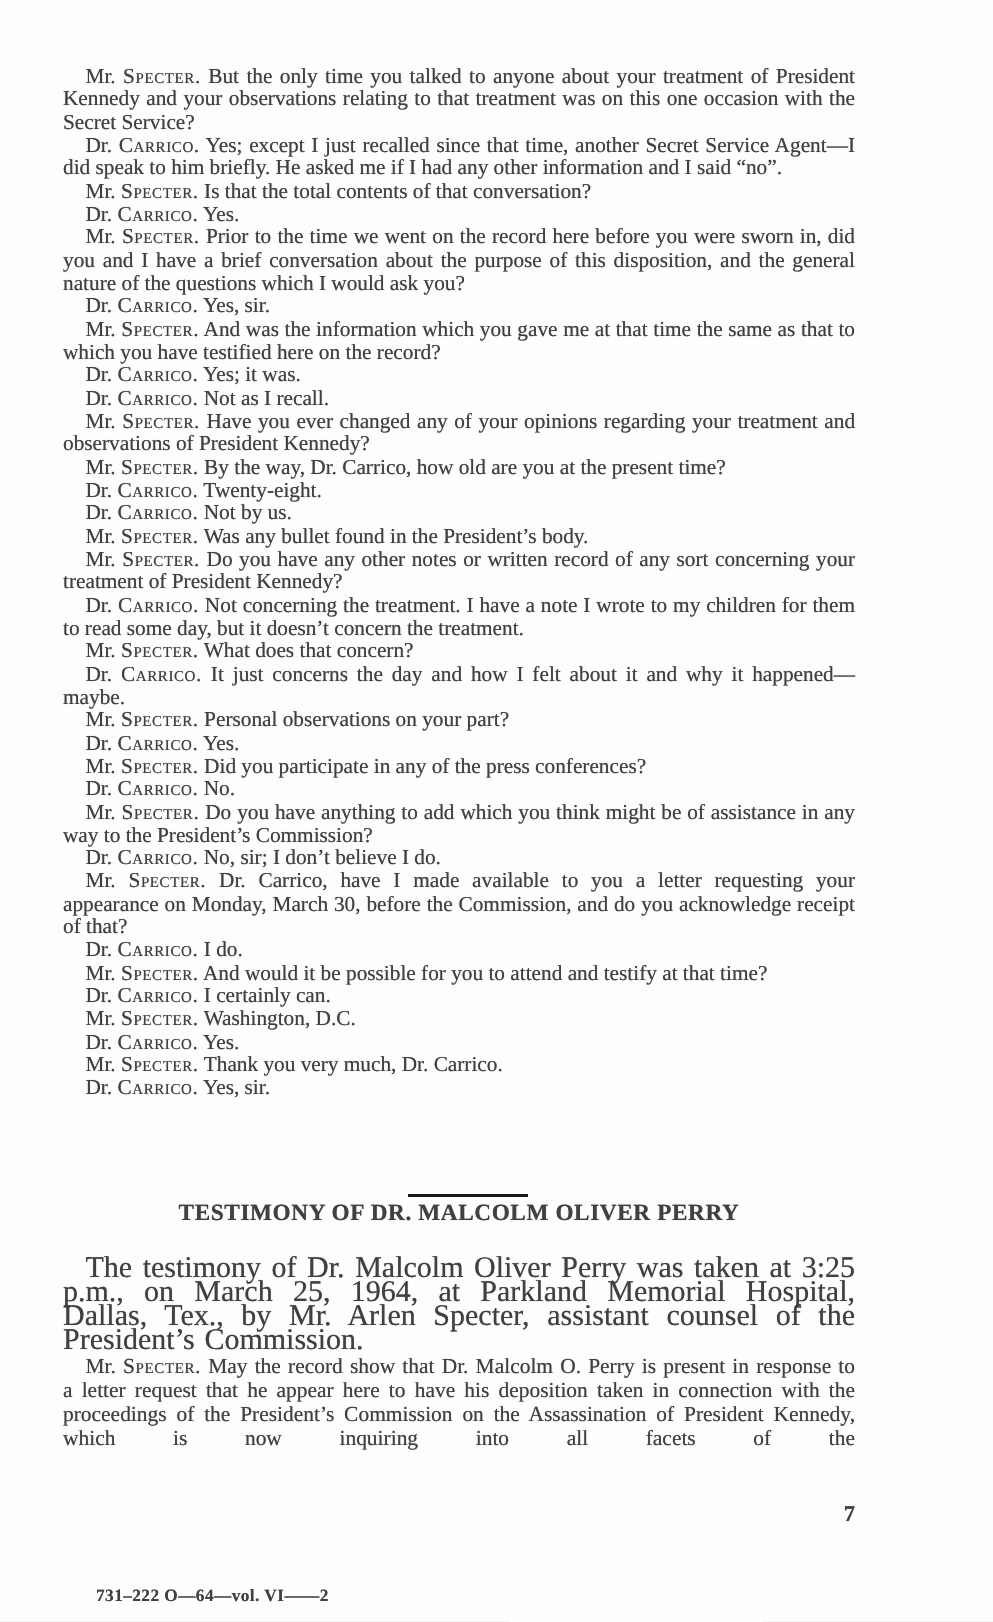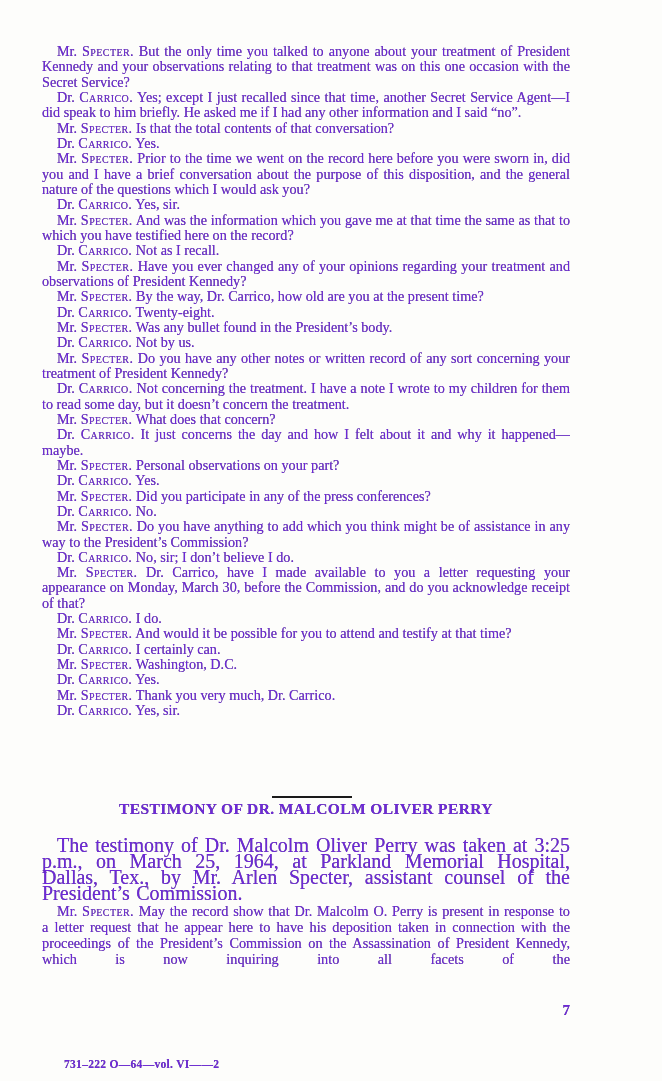--- a/index.html
+++ b/index.html
@@ -6,21 +6,21 @@
     margin: 0;
     padding: 0;
     background: #e8e8e8;
   }
   .page {
     position: relative;
     width: 662px;
     height: 1081px;
     background: #fdfdfb;
     font-family: "Liberation Serif", "DejaVu Serif", serif;
-    color: #6d28d9;
+    color: #404040;
     overflow: hidden;
   }
   
   .dialogue-block {
     position: absolute;
     left: 42px;
     top: 44px;
     width: 528px;
   }
   .speech {
@@ -111,32 +111,33 @@
       <p class="speech"><span class="ttl">Mr.</span> <span class="nm">Specter.</span> <span>Is that the total contents of that conversation?</span></p>
 
       <p class="speech"><span class="ttl">Dr.</span> <span class="nm">Carrico.</span> <span>Yes.</span></p>
 
       <p class="speech"><span class="ttl">Mr.</span> <span class="nm">Specter.</span> <span>Prior to the time we went on the record here before you were sworn in, did you and I have a brief conversation about the purpose of this disposition, and the general nature of the questions which I would ask you?</span></p>
 
       <p class="speech"><span class="ttl">Dr.</span> <span class="nm">Carrico.</span> <span>Yes, sir.</span></p>
 
       <p class="speech"><span class="ttl">Mr.</span> <span class="nm">Specter.</span> <span>And was the information which you gave me at that time the same as that to which you have testified here on the record?</span></p>
 
+      <p class="speech"><span class="ttl">Dr.</span> <span class="nm">Carrico.</span> <span>Yes; it was.</span></p>
 
       <p class="speech"><span class="ttl">Dr.</span> <span class="nm">Carrico.</span> <span>Not as I recall.</span></p>
 
       <p class="speech"><span class="ttl">Mr.</span> <span class="nm">Specter.</span> <span>Have you ever changed any of your opinions regarding your treatment and observations of President Kennedy?</span></p>
 
       <p class="speech"><span class="ttl">Mr.</span> <span class="nm">Specter.</span> <span>By the way, Dr. Carrico, how old are you at the present time?</span></p>
 
       <p class="speech"><span class="ttl">Dr.</span> <span class="nm">Carrico.</span> <span>Twenty-eight.</span></p>
 
+      <p class="speech"><span class="ttl">Dr.</span> <span class="nm">Carrico.</span> <span>Not by us.</span></p>
+
       <p class="speech"><span class="ttl">Mr.</span> <span class="nm">Specter.</span> <span>Was any bullet found in the President’s body.</span></p>
-
-      <p class="speech"><span class="ttl">Dr.</span> <span class="nm">Carrico.</span> <span>Not by us.</span></p>
 
       <p class="speech"><span class="ttl">Mr.</span> <span class="nm">Specter.</span> <span>Do you have any other notes or written record of any sort concerning your treatment of President Kennedy?</span></p>
 
       <p class="speech"><span class="ttl">Dr.</span> <span class="nm">Carrico.</span> <span>Not concerning the treatment. I have a note I wrote to my children for them to read some day, but it doesn’t concern the treatment.</span></p>
 
       <p class="speech"><span class="ttl">Mr.</span> <span class="nm">Specter.</span> <span>What does that concern?</span></p>
 
       <p class="speech"><span class="ttl">Dr.</span> <span class="nm">Carrico.</span> <span>It just concerns the day and how I felt about it and why it happened—maybe.</span></p>
 
       <p class="speech"><span class="ttl">Mr.</span> <span class="nm">Specter.</span> <span>Personal observations on your part?</span></p>

